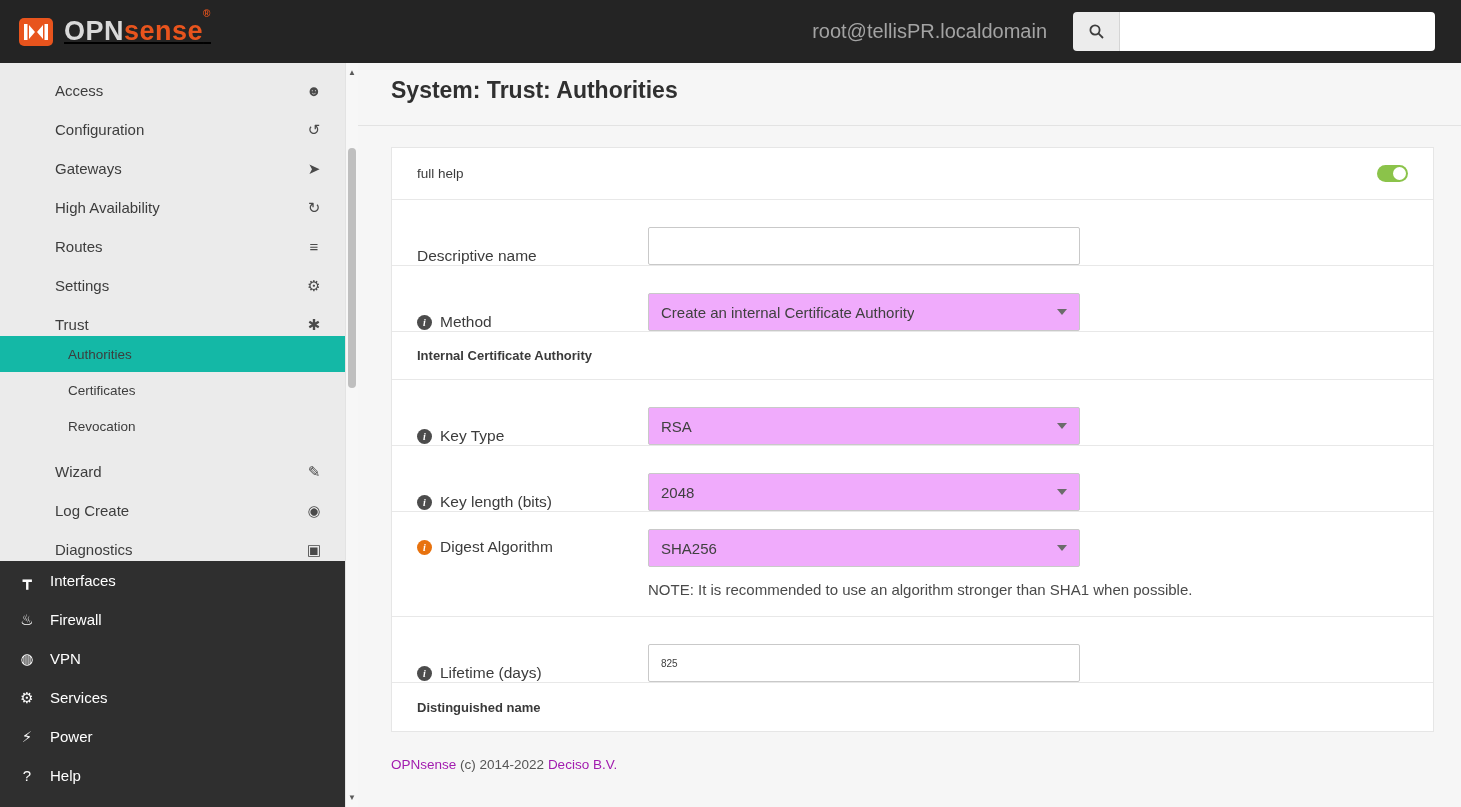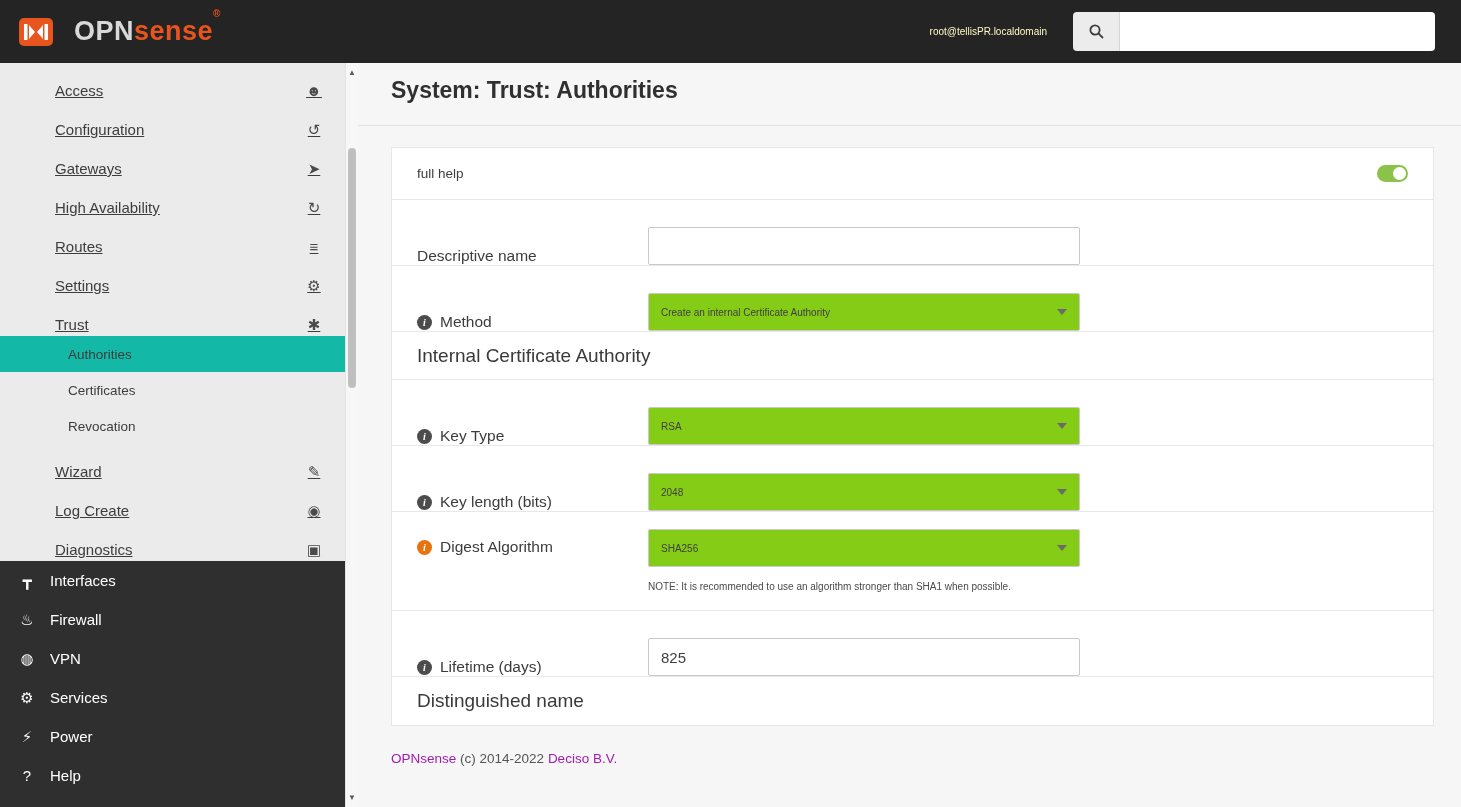--- a/index.html
+++ b/index.html
@@ -3,36 +3,36 @@
 <meta charset="utf-8">
 <style>
   * { margin:0; padding:0; box-sizing:border-box; }
   html,body { width:1461px; height:807px; overflow:hidden; }
   body { font-family:"Liberation Sans","DejaVu Sans",sans-serif; background:#f6f6f6; }
   .app { position:relative; width:1461px; height:807px; overflow:hidden; background:#f6f6f6; }
 
   
   .header { position:absolute; top:0; left:0; right:0; height:63px; background:#242424;
             display:flex; align-items:center; justify-content:space-between; padding:0 26px 0 18px; z-index:5; }
-  .logo { display:flex; align-items:center; gap:20px; cursor:pointer; }
+  .logo { display:flex; align-items:center; gap:10px; cursor:pointer;text-decoration:underline; }
   .logo-text { font-size:27px; font-weight:700; color:#d9d9d9; letter-spacing:.5px; line-height:1; }
   .logo-sense { color:#e8541d; }
   .logo-reg { color:#e8541d; font-size:10px; vertical-align:top; position:relative; top:-9px; }
   .header-right { display:flex; align-items:center; gap:26px; }
-  .username { color:#fef9c3; font-size:10px; }
+  .username { color:#a3a3a3; font-size:20px; }
   .searchbox { display:flex; width:362px; height:39px; border-radius:4px; overflow:hidden; }
   .search-btn { width:47px; background:#ececec; display:flex; align-items:center; justify-content:center;
                 cursor:pointer; border-right:1px solid #d5d5d5; }
   .search-input { flex:1; border:none; outline:none; background:#fff; font-size:15px; padding:0 12px; color:#333; }
 
   
   .sidebar { position:absolute; top:63px; left:0; width:345px; bottom:0; background:#2f2f2f; overflow:hidden; }
   .submenu { background:#ebebeb; }
   .sm-item { height:39px; display:flex; align-items:center; justify-content:space-between;
-             padding:16px 20px 0 55px; color:#3d3d3d; font-size:15px; cursor:pointer;text-decoration:underline; }
+             padding:16px 20px 0 55px; color:#3d3d3d; font-size:15px; cursor:pointer; }
   .sm-icon { color:#4a4a4a; font-size:15px; width:22px; text-align:center; flex:none; }
   .ss-item { height:36px; display:flex; align-items:center; padding:0 20px 0 68px;
              color:#3d3d3d; font-size:13.5px; cursor:pointer; }
   .ss-item.active { background:#14b8a6; }
   .root-item { height:39px; display:flex; align-items:center; gap:13px; padding:0 20px 0 17px;
                color:#fff; font-size:15px; cursor:pointer; }
   .root-icon { width:20px; text-align:center; font-size:15px; color:#fdfdfd; flex:none; }
 
   .side-scrollbar { position:absolute; top:63px; left:345px; width:13px; bottom:0;
                     background:#f7f7f7; border-left:1px solid #e3e3e3; z-index:4; }
@@ -58,31 +58,31 @@
   .form-row { display:flex; align-items:flex-end; min-height:66px; padding:0 25px; border-bottom:1px solid #e8e8e8; }
   .form-row.tall { align-items:flex-start; padding-top:17px; padding-bottom:18px; }
   .row-label { width:231px; flex:none; display:flex; align-items:center; font-size:15.5px; color:#3c3c3c; }
   .form-row.tall .row-label { padding-top:9px; }
   .info { display:inline-flex; flex:none; width:15px; height:15px; border-radius:50%; background:#4c4c4c;
           color:#fff; font-size:10px; font-style:italic; font-weight:bold; align-items:center;
           justify-content:center; margin-right:8px; font-family:"Liberation Serif","DejaVu Serif",serif;
           cursor:pointer; }
   .info.orange { background:#e8720e; }
   .text-input { width:432px; height:38px; border:1px solid #c9c9c9; border-radius:2px; padding:0 12px;
-                font-size:15px; color:#404040; font-family:inherit; background:#fff; }
-  .select { width:432px; height:38px; border:1px solid #c9c9c9; border-radius:2px; background:#84cc16;
+                font-size:10px; color:#404040; font-family:inherit; background:#fff; }
+  .select { width:432px; height:38px; border:1px solid #c9c9c9; border-radius:2px; background:#f0abfc;
             position:relative; display:flex; align-items:center; padding:0 30px 0 12px;
-            font-size:10px; color:#404040; cursor:pointer; }
+            font-size:15px; color:#404040; cursor:pointer; }
   .select-value { white-space:nowrap; overflow:hidden; text-overflow:ellipsis; }
   .caret { position:absolute; right:12px; top:50%; transform:translateY(-50%); width:0; height:0;
            border-left:5px solid transparent; border-right:5px solid transparent; border-top:6px solid #6b6b6b; }
-  .form-section { min-height:48px; display:flex; align-items:center; padding:0 25px; font-size:19px;
-                  font-weight:400; color:#3a3a3a; border-bottom:1px solid #e8e8e8; }
+  .form-section { min-height:48px; display:flex; align-items:center; padding:0 25px; font-size:13px;
+                  font-weight:700; color:#3a3a3a; border-bottom:1px solid #e8e8e8; }
   .form-section.last { border-bottom:none; }
-  .note { margin-top:14px; font-size:10px; color:#4a4a4a; }
+  .note { margin-top:14px; font-size:15px; color:#4a4a4a; }
 
   .footer { padding:25px 0 0 33px; font-size:13.5px; color:#555; }
   .footer a { color:#a21caf; text-decoration:none; cursor:pointer; }
 </style>
 </head>
 <body>
 
 <div class="app">
 
   <div class="header">

